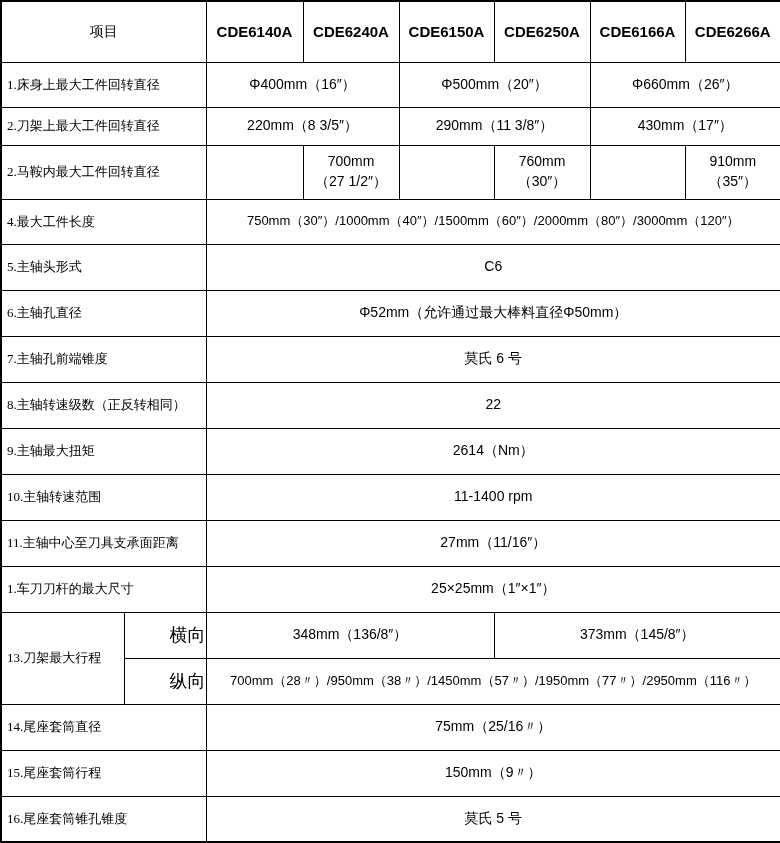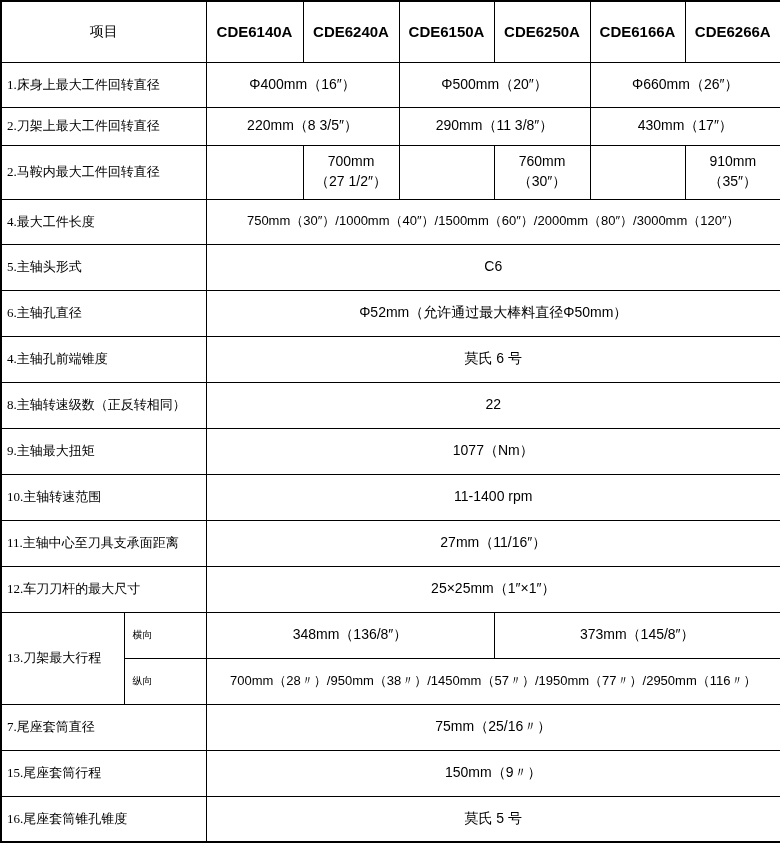--- a/index.html
+++ b/index.html
@@ -43,23 +43,23 @@
   tbody tr.r-row-2 { height: 38px; }
   tbody tr.r-row-3 { height: 54px; }
   tbody tr.r-row-4 { height: 45px; }
   td.label-cell {
     text-align: left;
     padding-left: 5px;
     font-size: 13px;
     font-family: "Liberation Serif", "DejaVu Serif", serif;
   }
   td.sub-label-cell {
-    text-align: left;
+    text-align: right;
     padding-left: 8px;
-    font-size: 10px;
+    font-size: 18px;
     font-family: "Liberation Serif", "DejaVu Serif", serif;
   }
   td.value-cell {
     font-size: 14px;
     font-family: "Liberation Sans", "DejaVu Sans", sans-serif;
     white-space: pre-line;
     line-height: 1.4;
     text-align: center;
   }
   td.value-cell.dense {
@@ -125,55 +125,55 @@
       </tr>
       <tr class="r-row-5">
         <td class="label-cell" colspan="2">5.主轴头形式</td>
         <td class="value-cell" colspan="6">C6</td>
       </tr>
       <tr class="r-row-6">
         <td class="label-cell" colspan="2">6.主轴孔直径</td>
         <td class="value-cell" colspan="6">Φ52mm（允许通过最大棒料直径Φ50mm）</td>
       </tr>
       <tr class="r-row-7">
-        <td class="label-cell" colspan="2">4.主轴孔前端锥度</td>
+        <td class="label-cell" colspan="2">7.主轴孔前端锥度</td>
         <td class="value-cell" colspan="6">莫氏 6 号</td>
       </tr>
       <tr class="r-row-8">
         <td class="label-cell" colspan="2">8.主轴转速级数（正反转相同）</td>
         <td class="value-cell" colspan="6">22</td>
       </tr>
       <tr class="r-row-9">
         <td class="label-cell" colspan="2">9.主轴最大扭矩</td>
-        <td class="value-cell" colspan="6">1077（Nm）</td>
+        <td class="value-cell" colspan="6">2614（Nm）</td>
       </tr>
       <tr class="r-row-10">
         <td class="label-cell" colspan="2">10.主轴转速范围</td>
         <td class="value-cell" colspan="6">11-1400 rpm</td>
       </tr>
       <tr class="r-row-11">
         <td class="label-cell" colspan="2">11.主轴中心至刀具支承面距离</td>
         <td class="value-cell" colspan="6">27mm（11/16″）</td>
       </tr>
       <tr class="r-row-12">
-        <td class="label-cell" colspan="2">12.车刀刀杆的最大尺寸</td>
+        <td class="label-cell" colspan="2">1.车刀刀杆的最大尺寸</td>
         <td class="value-cell" colspan="6">25×25mm（1″×1″）</td>
       </tr>
       <tr class="r-row-13">
         <td class="label-cell" rowspan="2">13.刀架最大行程</td>
         <td class="sub-label-cell">横向</td>
         <td class="value-cell" colspan="3">348mm（136/8″）</td>
         <td class="value-cell" colspan="3">373mm（145/8″）</td>
       </tr>
       <tr class="r-row-13-sub">
         <td class="sub-label-cell">纵向</td>
         <td class="value-cell dense" colspan="6">700mm（28〃）/950mm（38〃）/1450mm（57〃）/1950mm（77〃）/2950mm（116〃）</td>
       </tr>
       <tr class="r-row-14">
-        <td class="label-cell" colspan="2">7.尾座套筒直径</td>
+        <td class="label-cell" colspan="2">14.尾座套筒直径</td>
         <td class="value-cell" colspan="6">75mm（25/16〃）</td>
       </tr>
       <tr class="r-row-15">
         <td class="label-cell" colspan="2">15.尾座套筒行程</td>
         <td class="value-cell" colspan="6">150mm（9〃）</td>
       </tr>
       <tr class="r-row-16">
         <td class="label-cell" colspan="2">16.尾座套筒锥孔锥度</td>
         <td class="value-cell" colspan="6">莫氏 5 号</td>
       </tr>

